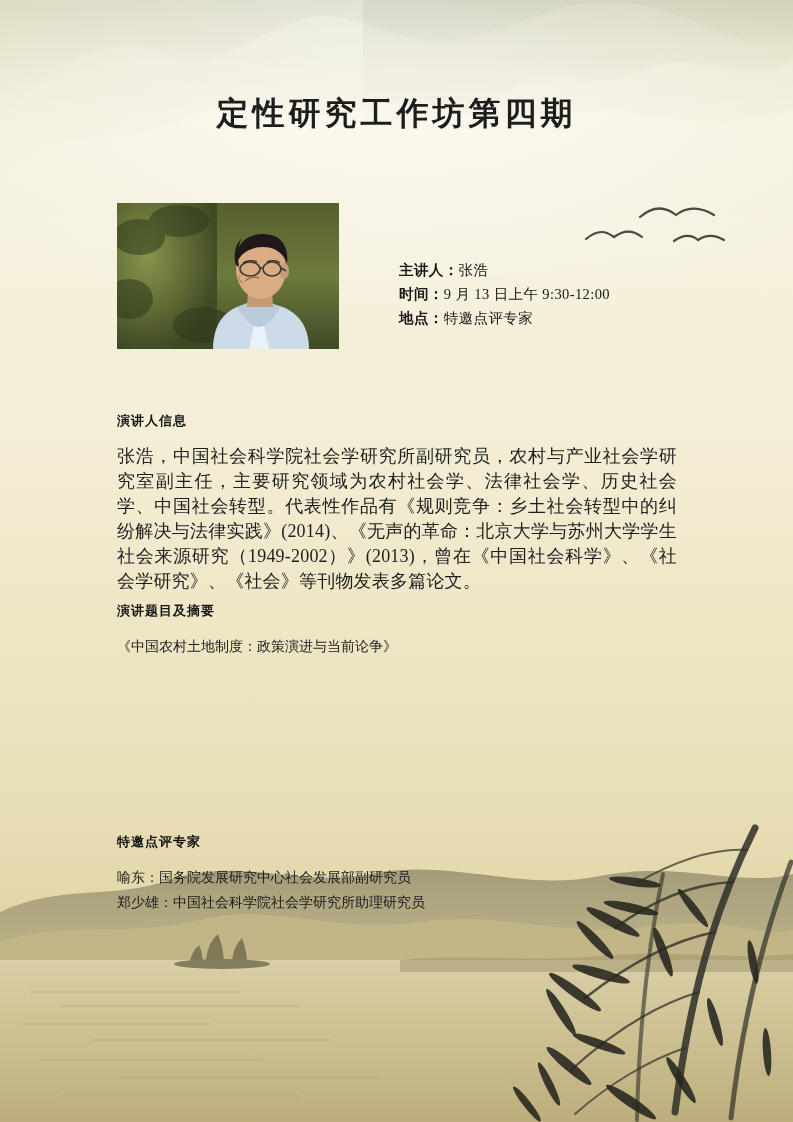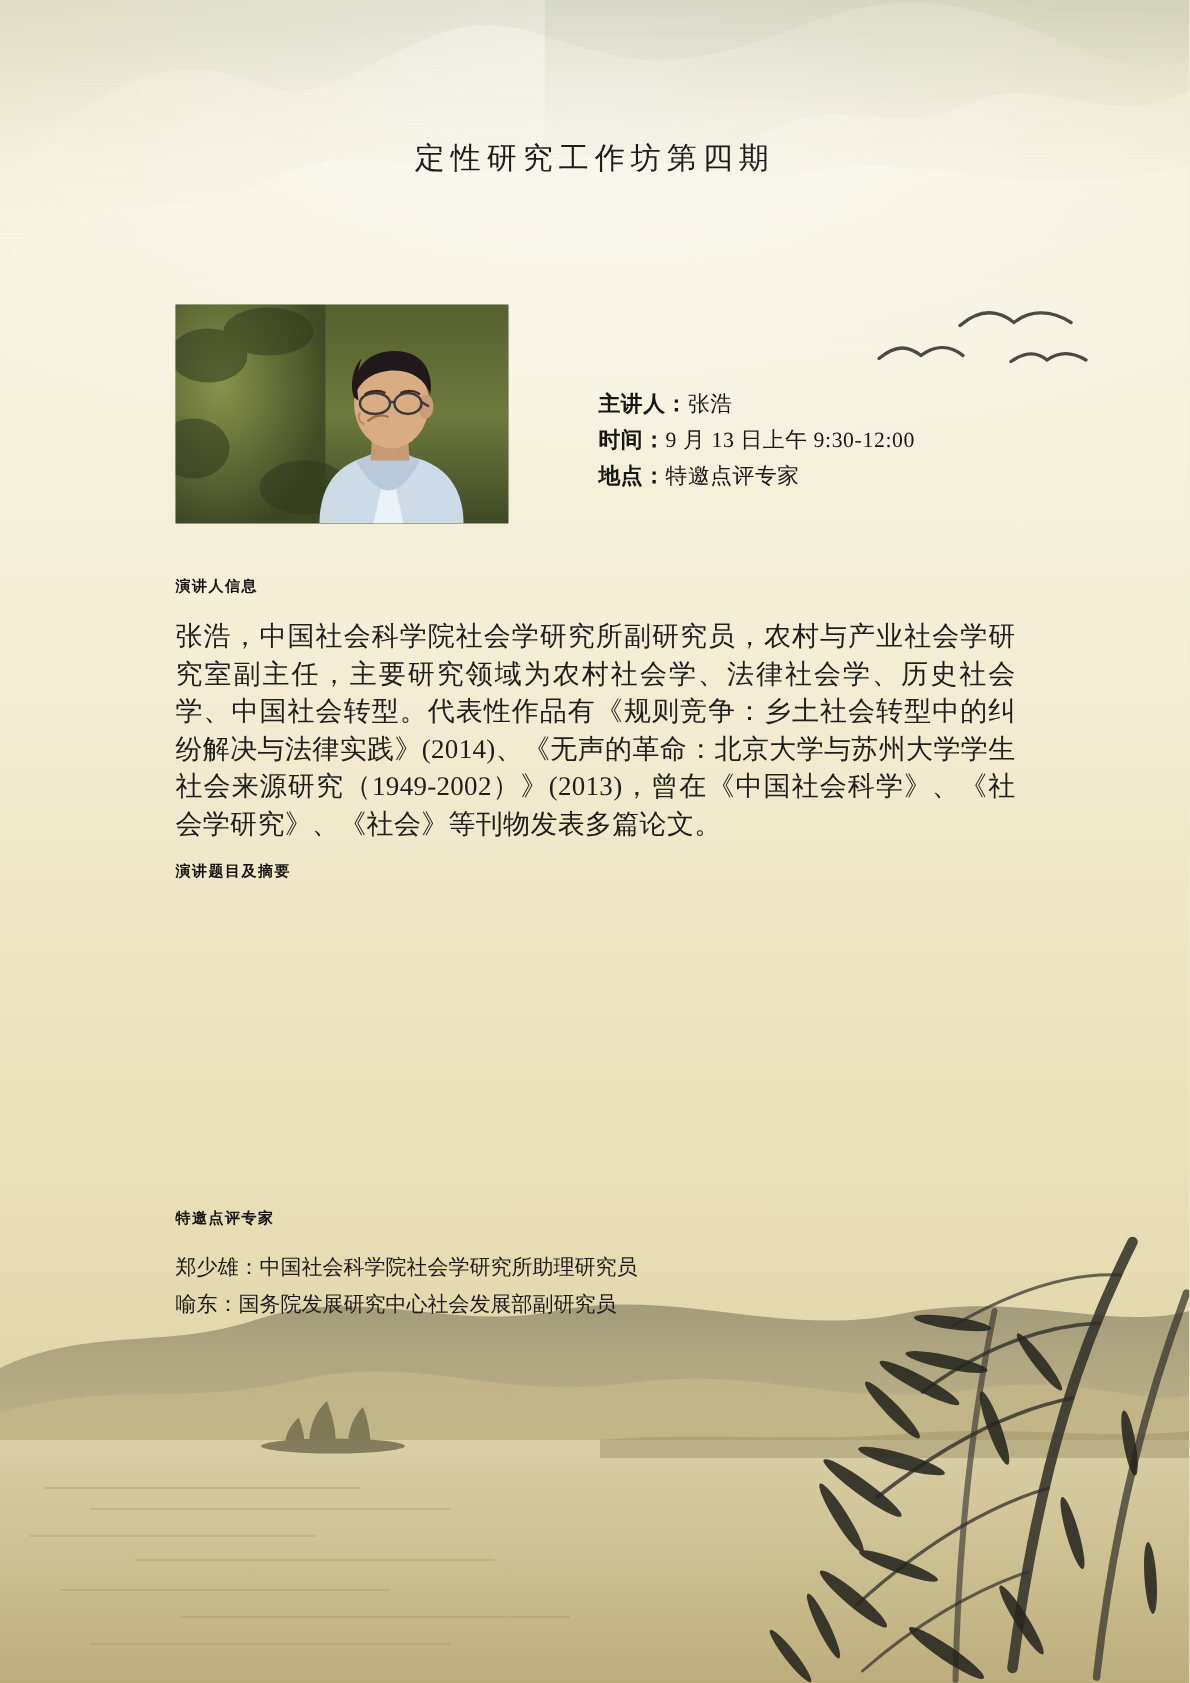--- a/index.html
+++ b/index.html
@@ -78,22 +78,22 @@
     height: 1122px;
   }
 
   .title {
     position: absolute;
     top: 92px;
     left: 0;
     width: 793px;
     text-align: center;
     font-family: "Liberation Serif", serif;
-    font-weight: normal;
-    font-size: 20px;
+    font-weight: bold;
+    font-size: 32px;
     letter-spacing: 4px;
     color: #1d1d1d;
   }
 
   .photo {
     position: absolute;
     left: 117px;
     top: 203px;
     width: 222px;
     height: 146px;
@@ -119,24 +119,25 @@
   }
 
   .section {
     position: absolute;
     left: 117px;
     width: 560px;
     color: #1b1b1b;
   }
   .sec-head {
     font-weight: bold;
-    font-size: 10px;
+    font-size: 13px;
     letter-spacing: 1px;
     margin-bottom: 14px;
     color: #151515;
+    margin-top: 28px;
   }
   .para {
     font-size: 18px;
     line-height: 25px;
     text-align: justify;
     letter-spacing: 0.2px;
     color: #1e1e1e;
   }
 
   #sec-speaker { top: 384px; }
@@ -371,22 +372,23 @@
       </div>
     </div>
 
     <div class="section" id="sec-speaker">
       <div class="sec-head">演讲人信息</div>
       <div class="para">张浩，中国社会科学院社会学研究所副研究员，农村与产业社会学研究室副主任，主要研究领域为农村社会学、法律社会学、历史社会学、中国社会转型。代表性作品有《规则竞争：乡土社会转型中的纠纷解决与法律实践》(2014)、《无声的革命：北京大学与苏州大学学生社会来源研究（1949-2002）》(2013)，曾在《中国社会科学》、《社会学研究》、《社会》等刊物发表多篇论文。</div>
     </div>
 
     <div class="section" id="sec-topic">
       <div class="sec-head">演讲题目及摘要</div>
+      <div class="topic-title">《中国农村土地制度：政策演进与当前论争》</div>
     </div>
 
     <div class="section" id="sec-experts">
       <div class="sec-head">特邀点评专家</div>
+      <div class="expert-line">喻东：国务院发展研究中心社会发展部副研究员</div>
       <div class="expert-line">郑少雄：中国社会科学院社会学研究所助理研究员</div>
-      <div class="expert-line">喻东：国务院发展研究中心社会发展部副研究员</div>
     </div>
 
   </div>
 </div>
 
 </body></html>

